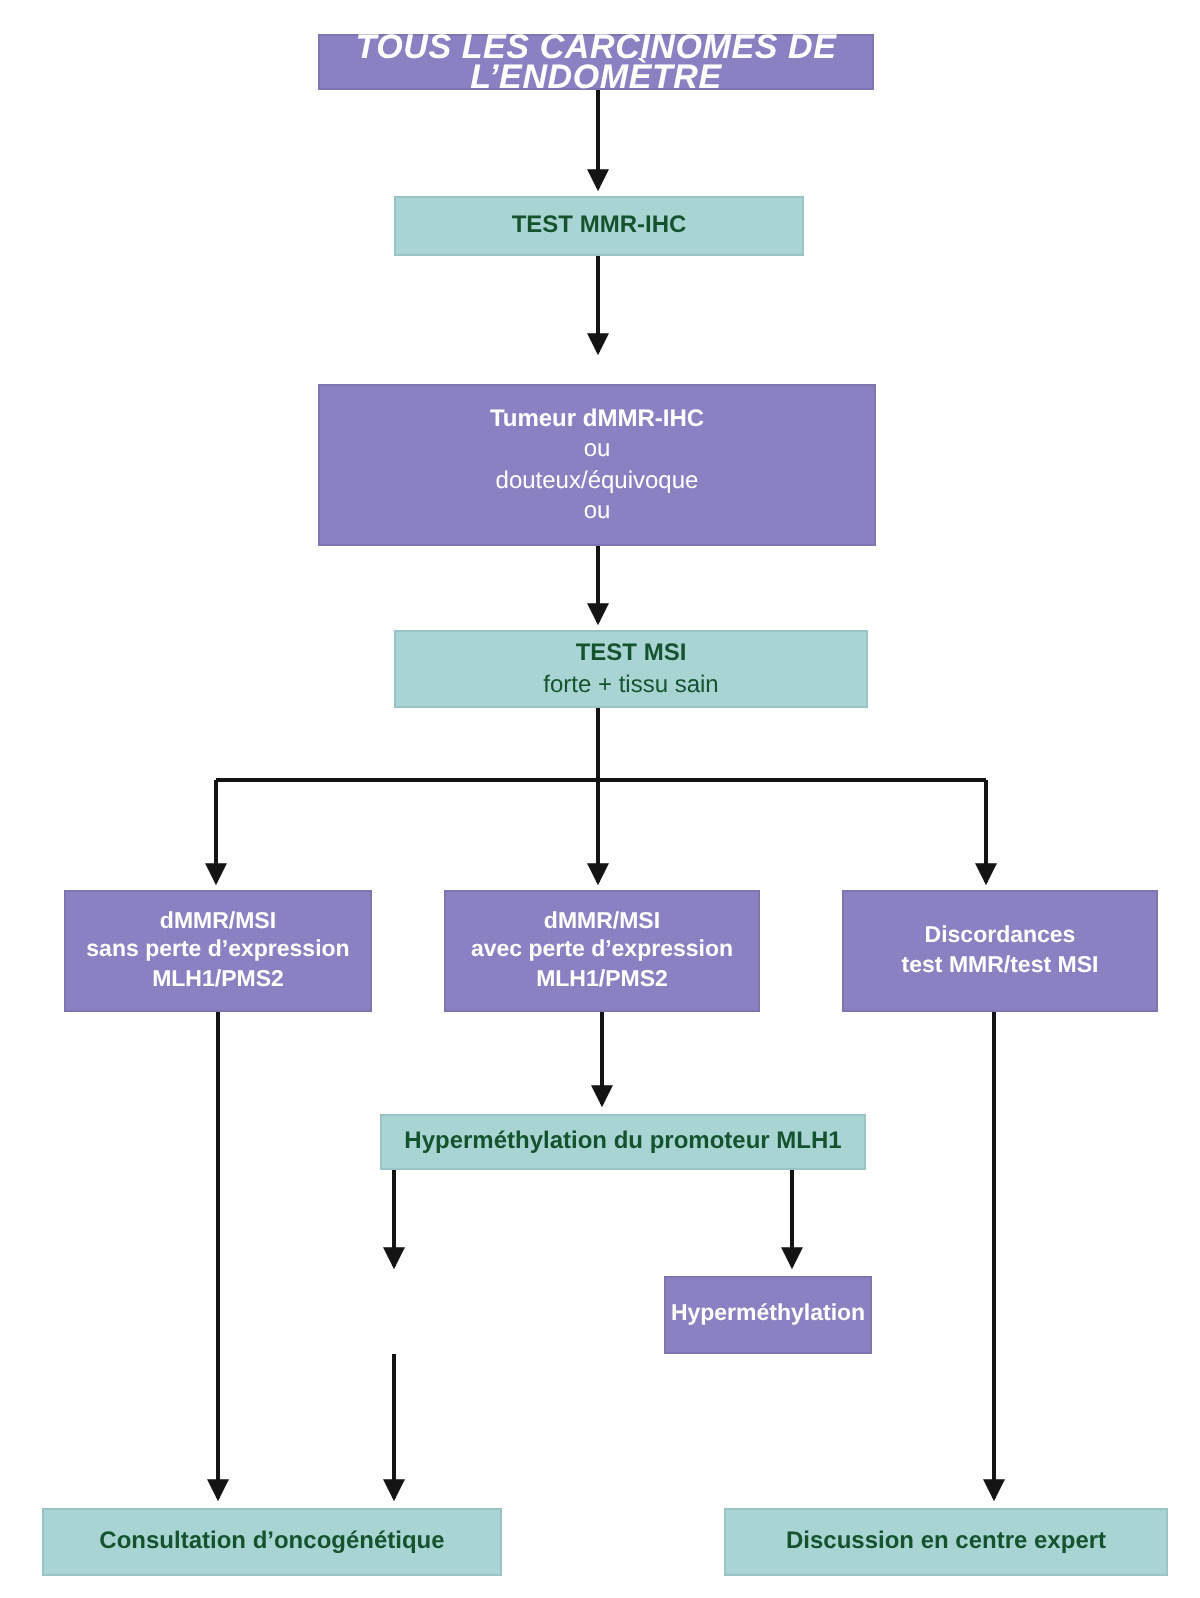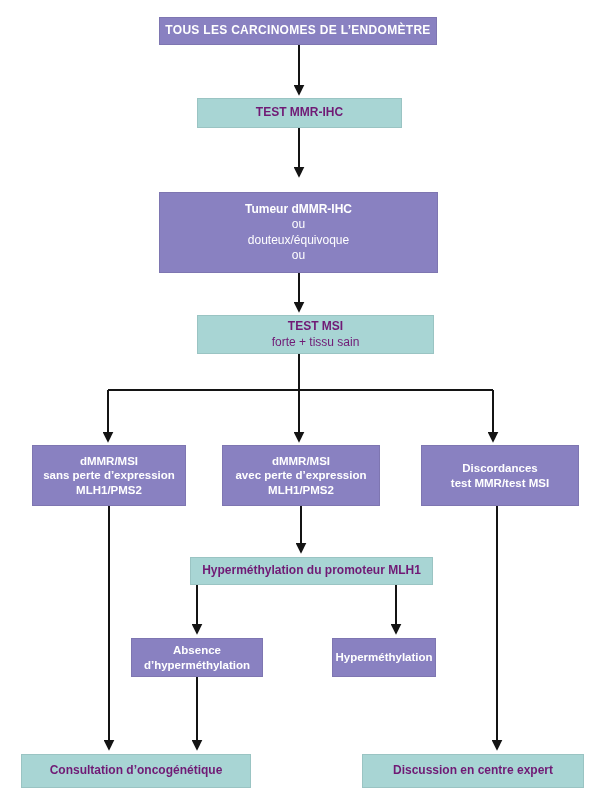--- a/index.html
+++ b/index.html
@@ -16,24 +16,24 @@
   .node{
     position:absolute;
     display:flex;flex-direction:column;
     align-items:center;justify-content:center;
     text-align:center;
     box-sizing:border-box;
     padding:2px 4px;
     box-shadow:inset 0 0 0 1px rgba(0,0,0,0.08);
   }
   .purple{background:var(--purple,#8981C1);color:#ffffff;}
-  .teal{background:var(--teal,#A8D5D4);color:#701a75;}
+  .teal{background:var(--teal,#A8D5D4);color:#14532d;}
   .t{display:block;font-weight:bold;font-size:12px;line-height:15.5px;}
   .t.sm{font-size:11.5px;line-height:14.5px;}
-  .t.upper{font-size:12px;letter-spacing:0.3px;}
+  .t.upper{font-size:17px;letter-spacing:0.3px;font-style:italic;}
   .t.regular{font-weight:normal;}
 </style>
 </head>
 <body>
 
 <div class="canvas">
 
   <svg class="arrows" width="600" height="799" viewBox="0 0 600 799">
     <defs>
       <marker id="ah" viewBox="0 0 10 10" refX="8.5" refY="5" markerWidth="5.5" markerHeight="5.5" orient="auto">
@@ -89,24 +89,20 @@
 
   <div class="node purple" style="left:421px;top:445px;width:158px;height:61px">
     <span class="t sm">Discordances</span>
     <span class="t sm">test MMR/test MSI</span>
   </div>
 
   <div class="node teal" style="left:190px;top:557px;width:243px;height:28px">
     <span class="t">Hyperméthylation du promoteur MLH1</span>
   </div>
 
-  <div class="node purple" style="left:131px;top:638px;width:132px;height:39px">
-    <span class="t sm">Absence</span>
-    <span class="t sm">d’hyperméthylation</span>
-  </div>
 
   <div class="node purple" style="left:332px;top:638px;width:104px;height:39px">
     <span class="t sm">Hyperméthylation</span>
   </div>
 
   <div class="node teal" style="left:21px;top:754px;width:230px;height:34px">
     <span class="t">Consultation d’oncogénétique</span>
   </div>
 
   <div class="node teal" style="left:362px;top:754px;width:222px;height:34px">

